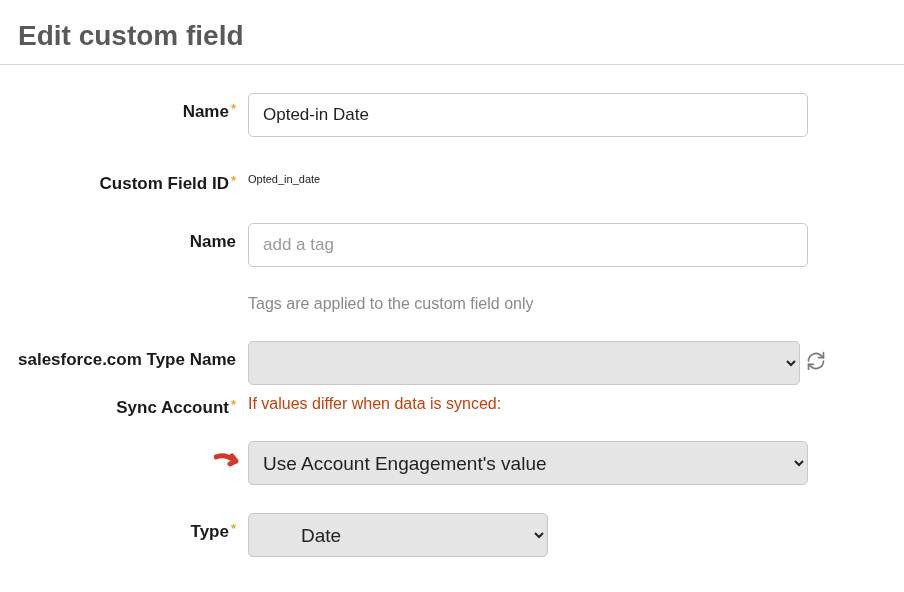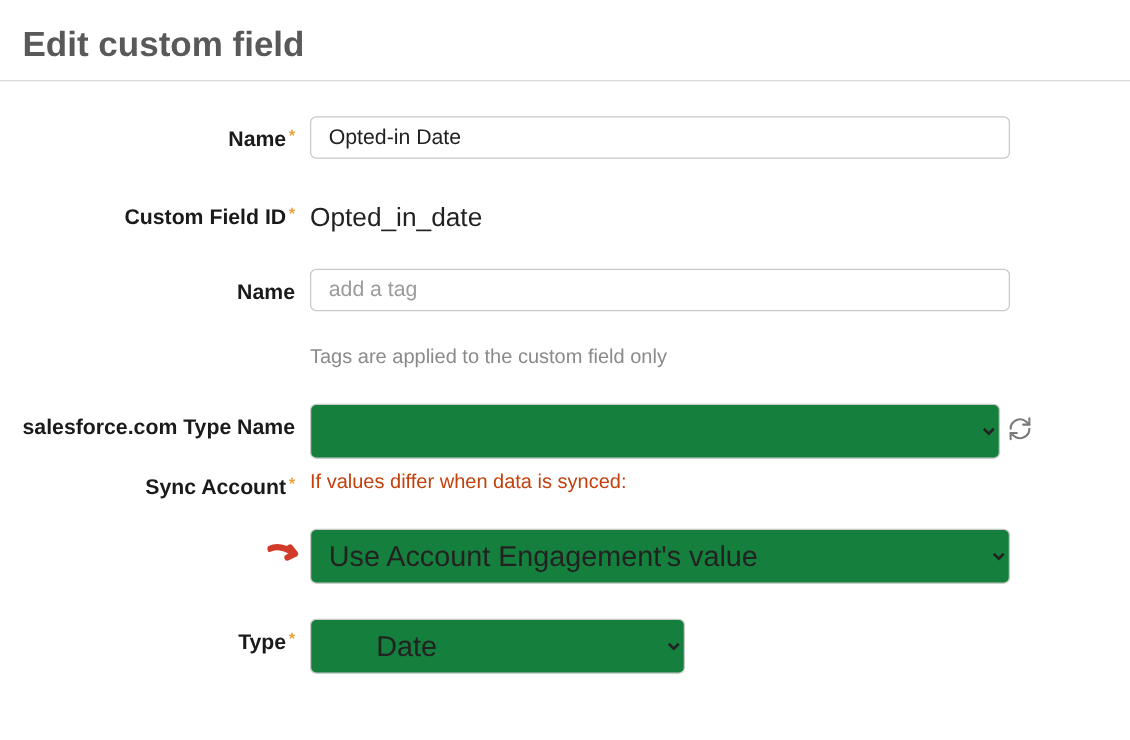--- a/index.html
+++ b/index.html
@@ -50,49 +50,49 @@
       position: relative;
       top: -4px;
       font-size: 13px;
     }
     .form-control-area {
       flex: 1;
       position: relative;
     }
     .text-input {
       width: 560px;
-      height: 34px;
+      height: 44px;
       border: 1px solid #c9c9c9;
       border-radius: 5px;
       padding: 0 14px;
       font-size: 17px;
       color: #222;
       font-family: inherit;
     }
     .text-input::placeholder {
       color: #9b9b9b;
     }
     .static-value {
-      font-size: 21px;
+      font-size: 11px;
       color: #222;
       padding-top: 8px;
     }
     .help-text {
       font-size: 16px;
       color: #8a8a8a;
       margin-top: 28px;
     }
     .select-input {
       height: 44px;
       border: 1px solid #c9c9c9;
       border-radius: 5px;
       padding: 0 10px;
-      font-size: 23px;
+      font-size: 19px;
       color: #222;
-      background: #15803d;
+      background: #e5e5e5;
       font-family: inherit;
     }
     .select-wide {
       width: 552px;
     }
     .select-mid {
       width: 560px;
     }
     .select-narrow {
       width: 300px;

